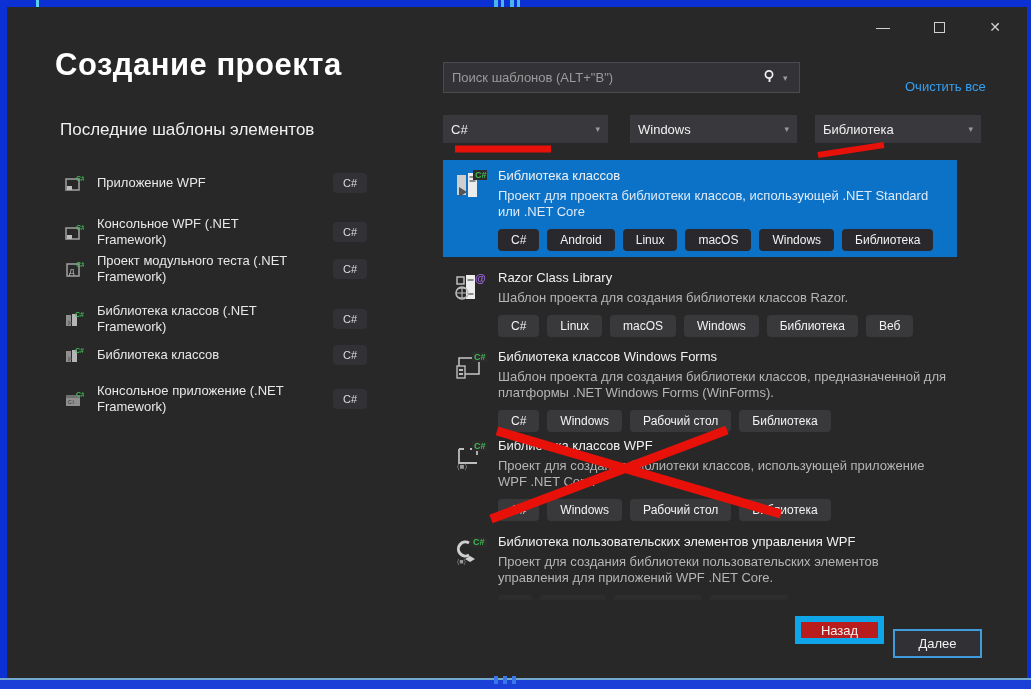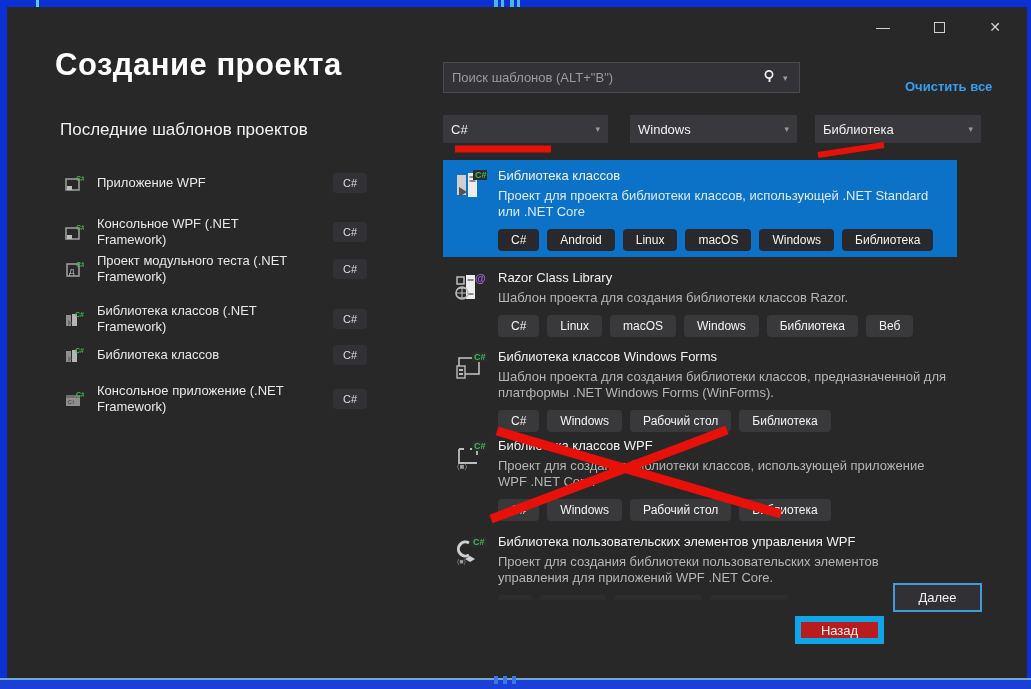--- a/index.html
+++ b/index.html
@@ -23,21 +23,21 @@
   .recent-row .ricon { width:19px; height:19px; margin-left:5px; flex:0 0 19px; }
   .recent-row .rlabel { flex:1; font-size:13px; color:#e8e8e8; margin-left:13px; line-height:16px; max-width:205px; }
   .recent-row .rpill { flex:0 0 auto; background:#323236; border-radius:4px; color:#dddddd; font-size:11px; padding:4px 10px; margin-left:auto; }
 
   
   .search-box { position:absolute; left:436px; top:55px; width:357px; height:31px; background:#333337; border:1px solid #4a4a4f; display:flex; align-items:center; }
   .search-box input { flex:1; background:transparent; border:none; outline:none; color:#e0e0e0; font-size:13px; padding:0 8px; font-family:"Liberation Sans", sans-serif; }
   .search-box input::placeholder { color:#9b9b9b; }
   .search-glyph { width:26px; text-align:center; color:#f0f0f0; font-size:14px; }
   .search-caret { width:16px; color:#9b9b9b; font-size:9px; }
-  .clear-all { position:absolute; left:898px; top:72px; width:100px; color:#35a0f2; font-size:13px; cursor:pointer;font-weight:bold; }
+  .clear-all { position:absolute; left:898px; top:72px; width:100px; color:#35a0f2; font-size:13px; cursor:pointer; }
 
   .dropdown { position:absolute; top:108px; height:28px; background:#39393d; display:flex; align-items:center; padding:0 8px; cursor:default; }
   .dropdown .dval { flex:1; font-size:13px; color:#f1f1f1; }
   .dropdown .dcaret { color:#9a9a9a; font-size:9px; }
   #dd-lang { left:436px; width:165px; }
   #dd-platform { left:623px; width:167px; }
   #dd-type { left:808px; width:166px; }
 
   
   .tpl-item { position:absolute; left:436px; width:514px; padding:8px 10px 8px 55px; }
@@ -49,21 +49,21 @@
   .tpl-item.selected { background:#0c72c8; }
   .tpl-item.selected .tpl-desc { color:#ddeaf7; }
   .tpl-item.selected .tag { background:#29292d; }
   .tag-sliver { height:5px; border-radius:3px 3px 0 0; background:#3a3a3e; opacity:.55; }
   .fade-out { position:absolute; left:436px; top:578px; width:514px; height:28px;
               background:linear-gradient(to bottom, rgba(40,40,41,0), rgba(40,40,41,1) 85%); pointer-events:none; }
 
   
   .btn { position:absolute; font-size:13px; color:#f1f1f1; display:flex; align-items:center; justify-content:center; cursor:pointer; }
   .btn-back { left:788px; top:609px; width:89px; height:28px; background:#b91c1c; border:6px solid #0ea5e9; }
-  .btn-next { left:886px; top:576px; width:89px; height:29px; background:#313135; border:2px solid #3f9bdc; }
+  .btn-next { left:886px; top:622px; width:89px; height:29px; background:#313135; border:2px solid #3f9bdc; }
 
   
   .annotations { position:absolute; left:0; top:0; width:1031px; height:689px; pointer-events:none; z-index:50; }
 
   .bottom-line { position:absolute; left:0; top:678px; width:1031px; height:2px; background:#73aace; }
   .bottom-bar { position:absolute; left:0; top:680px; width:1031px; height:9px; background:#1b40d8; }
 
   svg text { font-family:"Liberation Sans", sans-serif; }
 </style>
 </head>
@@ -83,21 +83,21 @@
       </div>
     <div class="win-btn">
         <span class="maxi-box"></span>
       </div>
     <div class="win-btn">
         <span>✕</span>
       </div>
   </div>
 
   <div class="page-title">Создание проекта</div>
-  <div class="recent-heading">Последние шаблонов проектов</div>
+  <div class="recent-heading">Последние шаблоны элементов</div>
 
   <div class="recent-row" style="top:166px;">
     <svg class="ricon" viewBox="0 0 19 19">
         <rect x="1" y="5" width="13" height="11" fill="none" stroke="#9a9a9a" stroke-width="1.6"></rect>
         <rect x="2" y="12" width="5" height="4" fill="#bdbdbd"></rect>
         <text x="11" y="7" font-size="7" fill="#3fba54" font-weight="bold">C#</text>
       </svg>
     <span class="rlabel">Приложение WPF</span>
     <span class="rpill">C#</span>
   </div>

